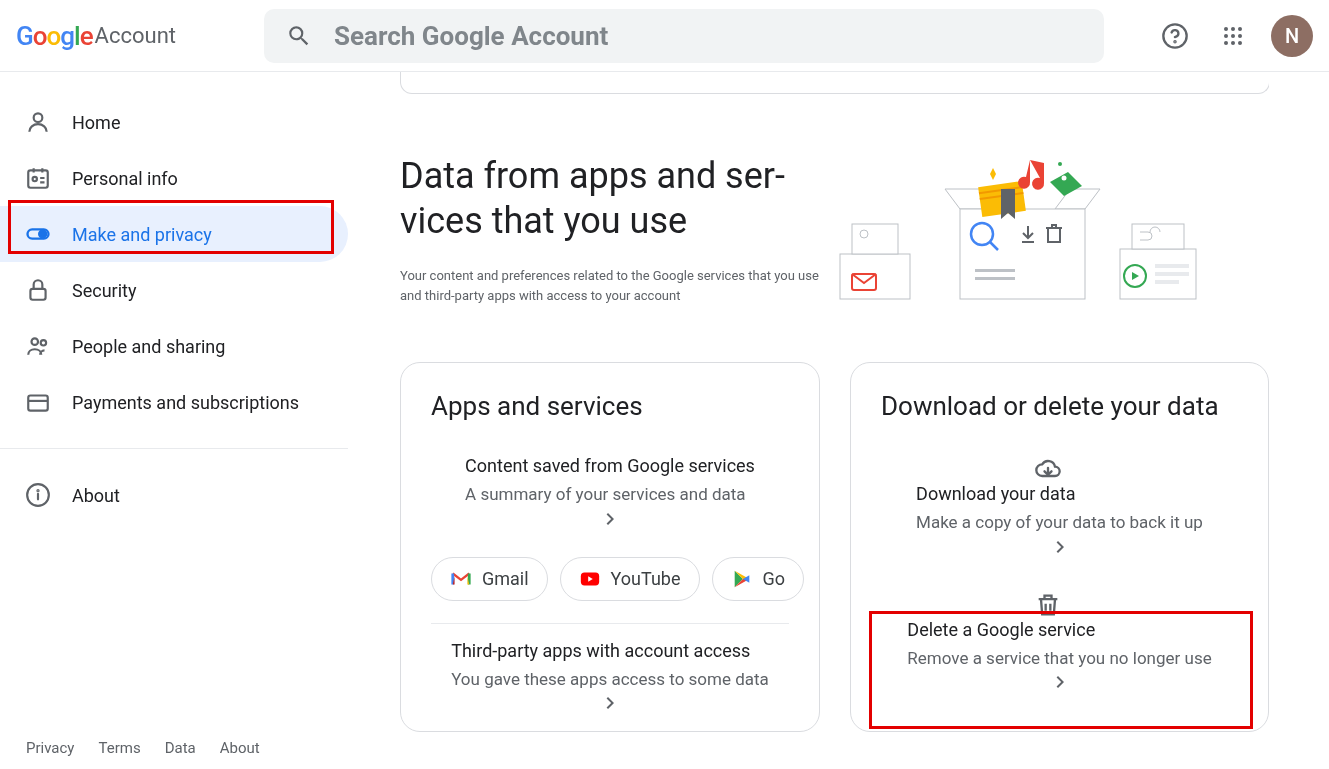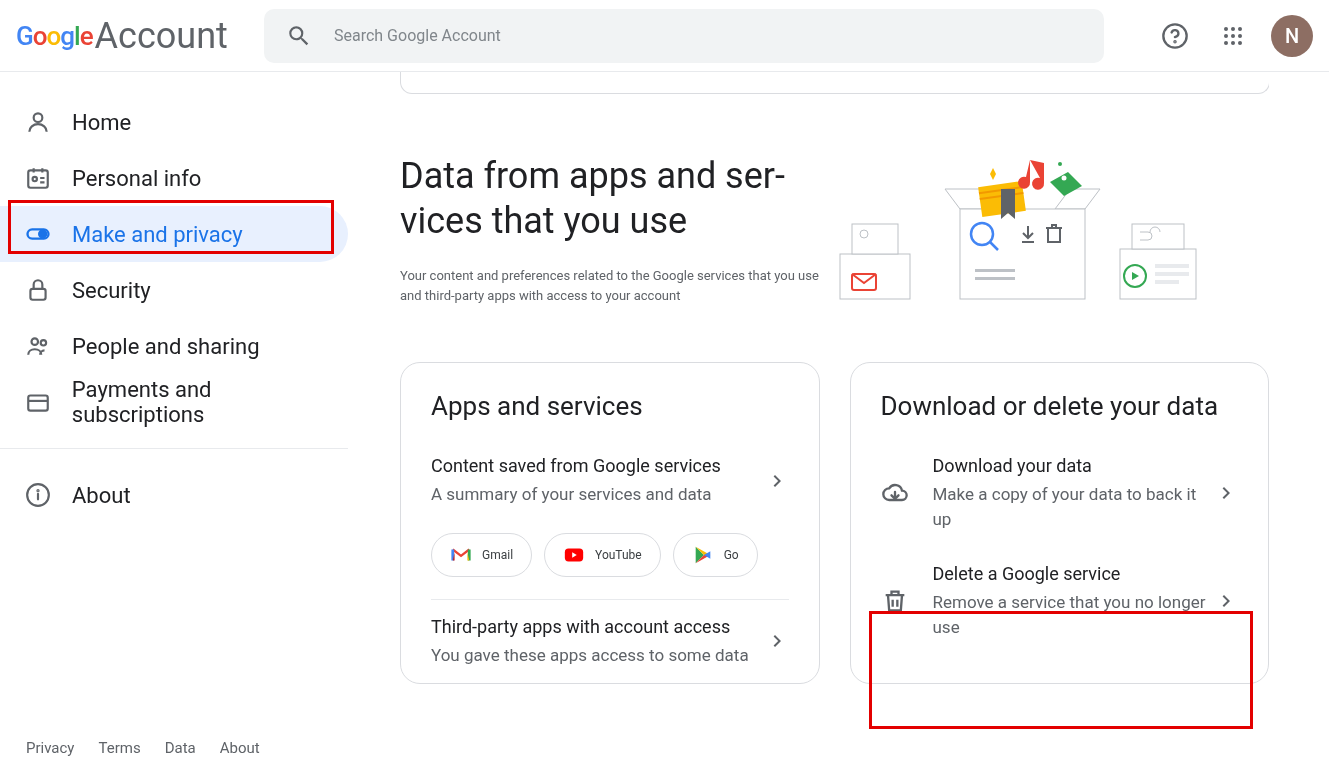--- a/index.html
+++ b/index.html
@@ -32,21 +32,21 @@
     .g-logo {
       font-size: 26px;
       font-weight: 500;
       letter-spacing: -1px;
     }
     .g-b { color: #4285F4; }
     .g-r { color: #EA4335; }
     .g-y { color: #FBBC05; }
     .g-g { color: #34A853; }
     .account-text {
-      font-size: 36px;
+      font-size: 22px;
       color: #5f6368;
       font-weight: 400;
       margin-left: 2px;
     }
     .search-bar {
       flex: 1;
       max-width: 840px;
       height: 54px;
       background: #f1f3f4;
       border-radius: 10px;
@@ -56,25 +56,26 @@
     }
     .search-bar svg {
       color: #5f6368;
       width: 26px;
       height: 26px;
       flex-shrink: 0;
     }
     .search-input {
       border: none;
       background: transparent;
-      font-size: 16px;
+      font-size: 26px;
       color: #5f6368;
       margin-left: 22px;
       width: 100%;
       outline: none;
+      font-weight: bold;
     }
     .search-input::placeholder {
       color: #80868b;
     }
     .header-right {
       display: flex;
       align-items: center;
       gap: 18px;
       margin-left: auto;
       padding-left: 30px;
@@ -112,21 +113,21 @@
       flex-direction: column;
     }
     .nav {
       padding-top: 22px;
     }
     .nav-item {
       display: flex;
       align-items: center;
       height: 56px;
       padding-left: 24px;
-      font-size: 22px;
+      font-size: 18px;
       color: #202124;
       border-radius: 0 28px 28px 0;
       cursor: pointer;
       position: relative;
     }
     .nav-item .nav-icon {
       width: 28px;
       height: 28px;
       margin-right: 20px;
       color: #5f6368;
@@ -228,20 +229,21 @@
       font-weight: 400;
       color: #202124;
       padding: 0 30px 18px;
     }
     .card-item {
       display: flex;
       align-items: center;
       padding: 16px 30px;
       cursor: pointer;
       position: relative;
+      flex-direction: column;
     }
     .card-item-icon {
       width: 28px;
       height: 28px;
       color: #5f6368;
       margin-right: 24px;
       flex-shrink: 0;
       display: flex;
       align-items: center;
       justify-content: center;
@@ -272,21 +274,21 @@
       overflow: hidden;
     }
     .chip {
       border: 1px solid #dadce0;
       border-radius: 22px;
       height: 44px;
       padding: 0 18px;
       display: flex;
       align-items: center;
       gap: 10px;
-      font-size: 12px;
+      font-size: 18px;
       color: #3c4043;
       white-space: nowrap;
       cursor: pointer;
     }
     .chip-icon {
       width: 22px;
       height: 22px;
     }
     .card-divider {
       height: 1px;

